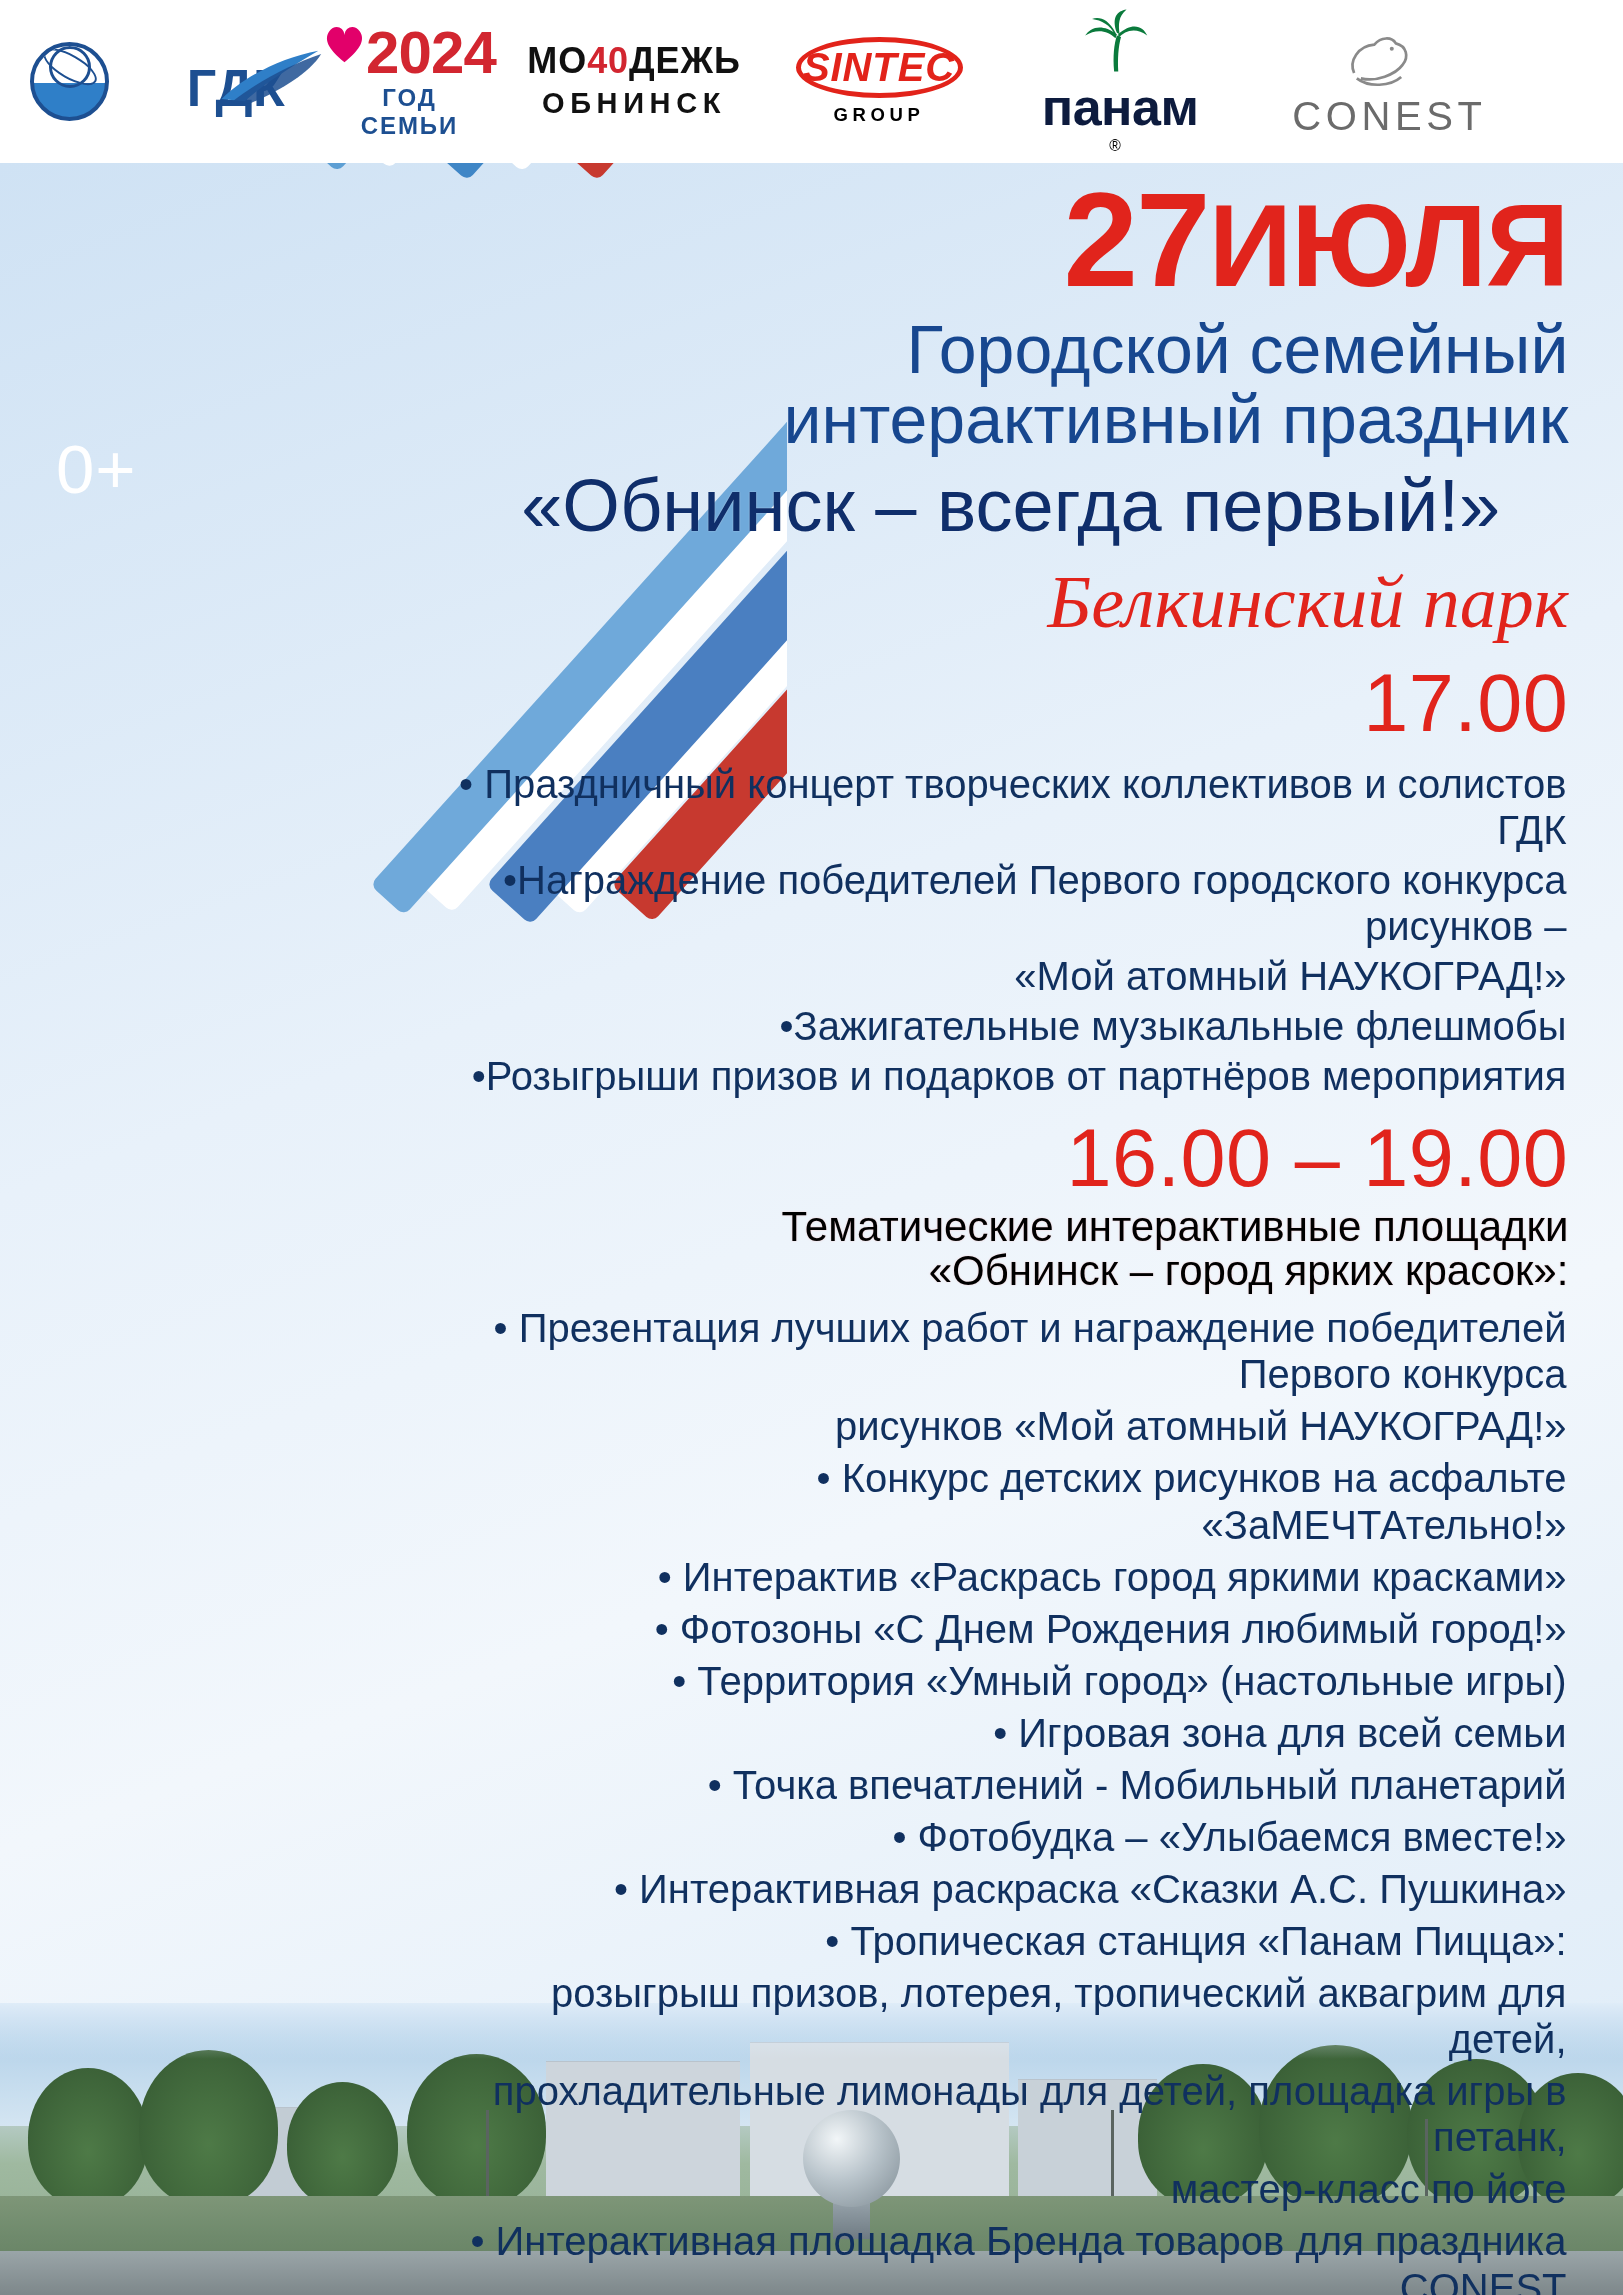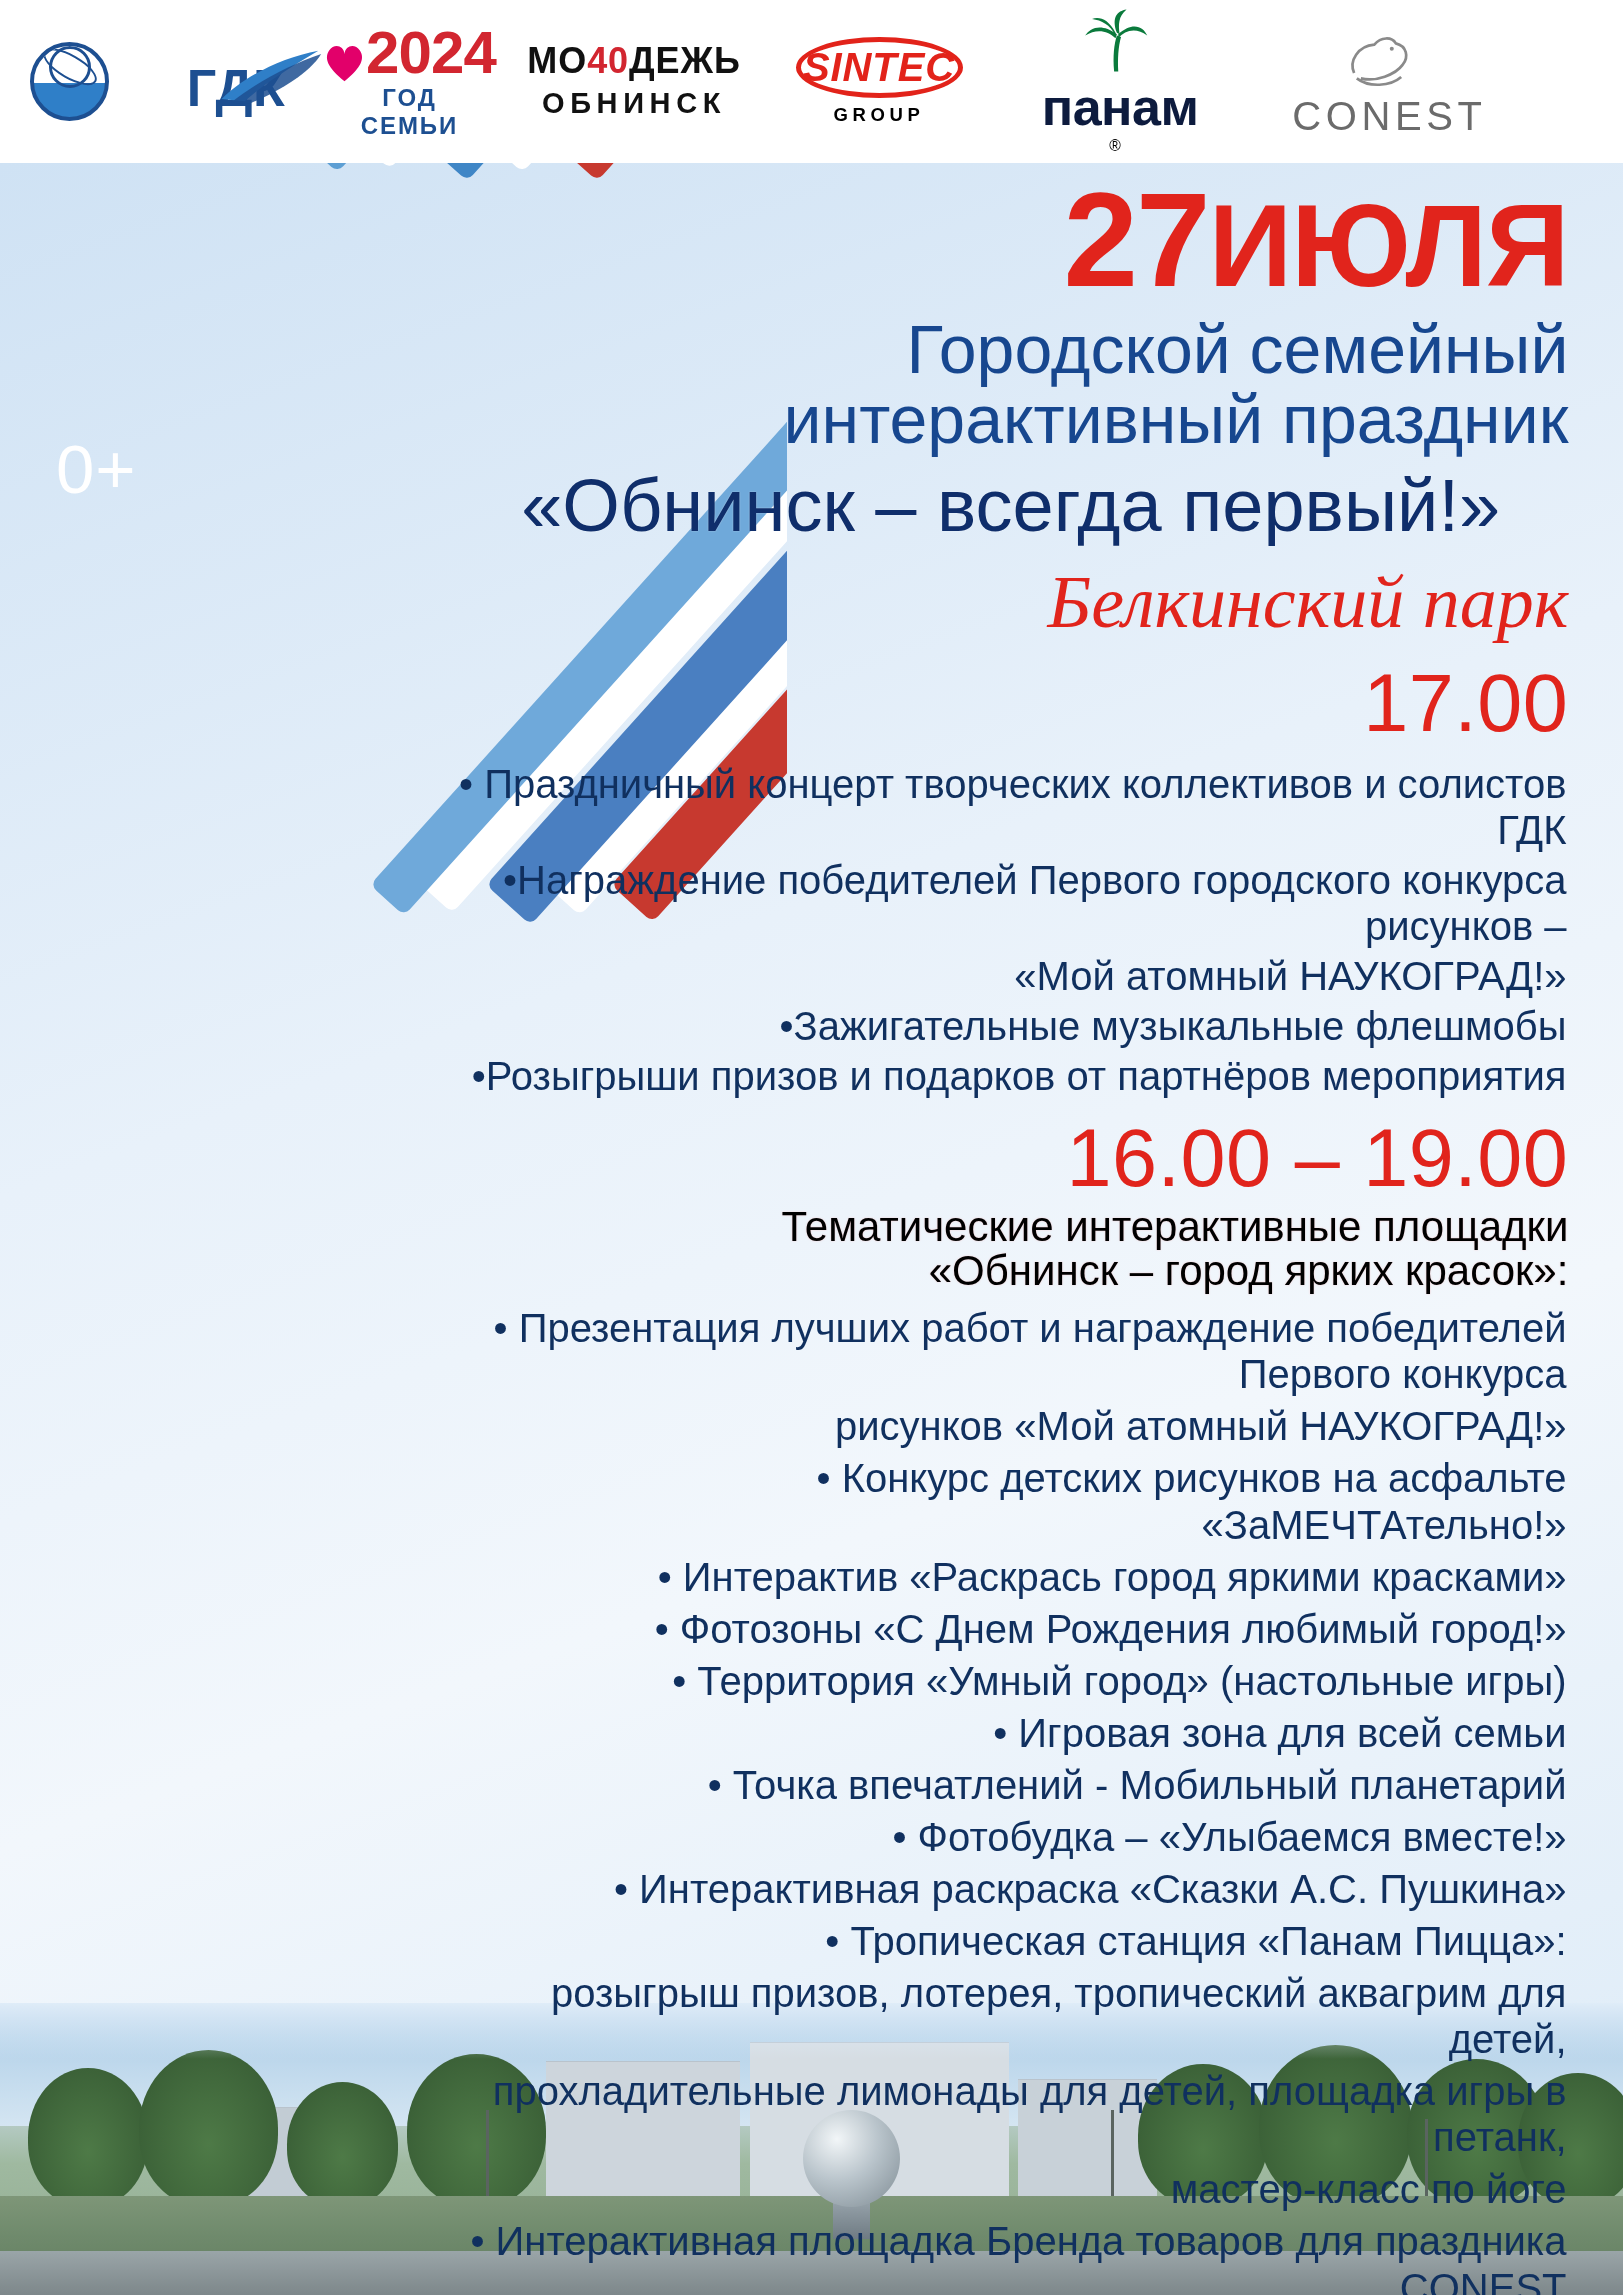--- a/index.html
+++ b/index.html
@@ -80,21 +80,21 @@
   }
   .logo-2024 { width: 153px; }
   .year-heart {
     width: 43px; height: 41px;
     position: relative;
     display: inline-block;
     vertical-align: middle;
   }
   .year-row {
     display: flex;
-    align-items: flex-end;
+    align-items: flex-start;
     justify-content: center;
   }
   .year-num {
     font-family: "Liberation Sans", sans-serif;
     font-weight: bold;
     font-size: 60px;
     color: #d22630;
     letter-spacing: -0.9px;
     line-height: 1;
   }

